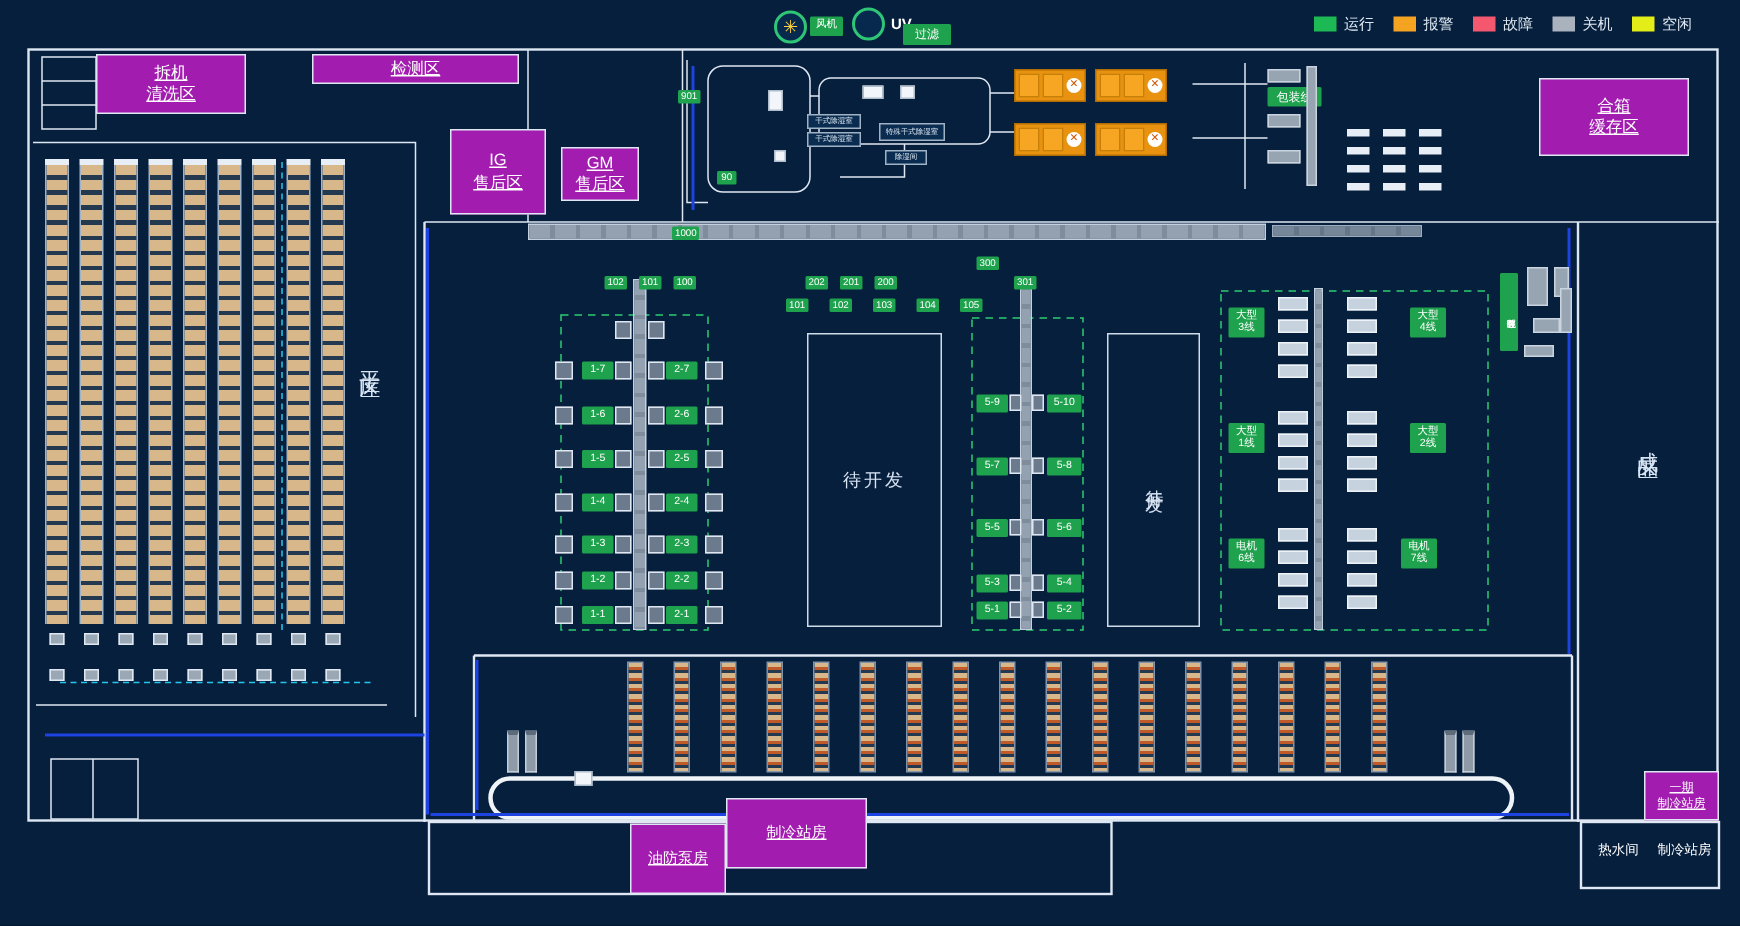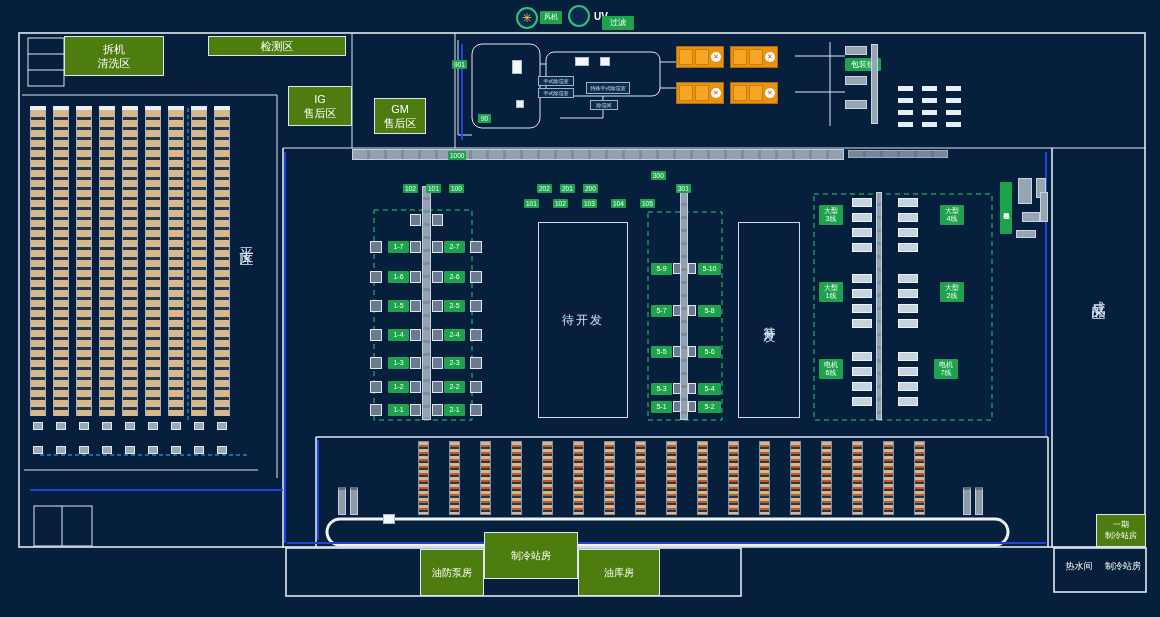--- a/index.html
+++ b/index.html
@@ -5,23 +5,23 @@
   html,body{margin:0;padding:0;background:#02152c;}
   #app{position:relative;width:1160px;height:617px;background:#061f3d;overflow:hidden;
        font-family:"Liberation Sans",sans-serif;color:#e7eef6;}
   svg{position:absolute;left:0;top:0;}
   .wall{stroke:#dfe8f2;stroke-width:1.6;fill:none;}
   .thin{stroke-width:1;}
   .pipe{stroke:#1d43e0;stroke-width:2;fill:none;}
   .cyan{stroke:#25c6ec;stroke-width:1;stroke-dasharray:4 3;fill:none;}
   .gdash{stroke:#2ecc71;stroke-width:1;stroke-dasharray:5 4;fill:none;}
   .oval{stroke:#eef3f8;stroke-width:3;fill:none;}
-  .room{position:absolute;background:#4d7c0f;border:1px solid #dfe8f2;color:#fff;display:flex;
+  .room{position:absolute;background:#a21caf;border:1px solid #dfe8f2;color:#fff;display:flex;
         align-items:center;justify-content:center;text-align:center;white-space:pre-line;
-        font-size:11px;line-height:1.3;box-sizing:border-box;}
+        font-size:11px;line-height:1.3;box-sizing:border-box;text-decoration:underline;}
   .plainlabel{position:absolute;color:#fff;font-size:10px;text-align:center;white-space:pre-line;}
   .glabel{position:absolute;background:#1ea24d;color:#fff;display:flex;align-items:center;
           justify-content:center;text-align:center;font-size:7px;line-height:1.15;border-radius:1px;
           white-space:pre-line;box-sizing:border-box;}
   .node{position:absolute;background:#1ea24d;color:#fff;font-size:6.5px;line-height:9px;height:9px;
         padding:0 2px;border-radius:1px;min-width:9px;text-align:center;}
   .vtext{writing-mode:vertical-rl;text-orientation:upright;}
   .zone-label{position:absolute;color:#d7e4f2;font-size:14px;letter-spacing:3px;}
   .devzone{position:absolute;border:1px solid #cfdcea;display:flex;align-items:center;
            justify-content:center;color:#d7e4f2;letter-spacing:2px;box-sizing:border-box;}
@@ -83,35 +83,59 @@
     <path class="wall thin" d="M458,40 V135 H472 M540,64 H546 M540,84 H546 M660,62 H676 M660,88 H676 M795,56 H845 M795,92 H845 M603,96 V118 H560"></path>
     <path class="wall thin" d="M830,42 V126"></path>
     <rect class="oval" x="327" y="519" width="681" height="26" rx="13"></rect>
     <path class="pipe" d="M285,152 V543 M30,490 H283 M287,543 H1046 M462,44 V140 M318,440 V540 M1046,152 V436"></path>
     <path class="cyan" d="M188,108 V420 M40,455 H250"></path>
     <rect class="gdash" x="374" y="210" width="98" height="210"></rect>
     <rect class="gdash" x="648" y="212" width="74" height="208"></rect>
     <rect class="gdash" x="814" y="194" width="178" height="226"></rect>
   </svg>
 
+  <div id="legend">
+      <div class="lg-item">
+        <div class="lg-sw" style="background:#1db954"></div>
+        <div class="lg-tx">运行</div>
+      </div>
+      <div class="lg-item">
+        <div class="lg-sw" style="background:#f5a421"></div>
+        <div class="lg-tx">报警</div>
+      </div>
+      <div class="lg-item">
+        <div class="lg-sw" style="background:#f4586e"></div>
+        <div class="lg-tx">故障</div>
+      </div>
+      <div class="lg-item">
+        <div class="lg-sw" style="background:#aab3bd"></div>
+        <div class="lg-tx">关机</div>
+      </div>
+      <div class="lg-item">
+        <div class="lg-sw" style="background:#e3ee18"></div>
+        <div class="lg-tx">空闲</div>
+      </div>
+    </div>
   <div class="hicon" style="left:516px;top:7px;">
     <span class="fan-glyph">✳</span>
   </div>
   <div class="glabel" style="left:540px;top:11px;width:22px;height:13px;">风机</div>
   <div class="hicon" style="left:568px;top:5px;"></div>
   <div class="uvtext" style="left:594px;top:11px;">UV</div>
   <div class="glabel" style="left:602px;top:16px;width:32px;height:14px;font-size:8px;">过滤</div>
 
   <div class="room" style="left:64px;top:36px;width:100px;height:40px;">拆机
 清洗区</div>
   <div class="room" style="left:208px;top:36px;width:138px;height:20px;">检测区</div>
-  <div class="room" style="left:288px;top:86px;width:64px;height:40px;">IG
+  <div class="room" style="left:300px;top:86px;width:64px;height:57px;">IG
 售后区</div>
   <div class="room" style="left:374px;top:98px;width:52px;height:36px;">GM
 售后区</div>
+  <div class="room" style="left:1026px;top:52px;width:100px;height:52px;">合箱
+缓存区</div>
   <div class="glabel" style="left:845px;top:58px;width:36px;height:13px;font-size:8px;">包装线</div>
   <div class="glabel vtext" style="left:1000px;top:182px;width:12px;height:52px;font-size:6px;">包装缓存区</div>
   <div class="zone-label vtext" style="left:238px;top:236px;">平库区</div>
   <div class="zone-label vtext" style="left:1090px;top:290px;">成品区</div>
   <div class="devzone" style="left:538px;top:222px;width:90px;height:196px;">
     <span style="font-size:12px;">待开发</span>
   </div>
   <div class="devzone" style="left:738px;top:222px;width:62px;height:196px;">
     <span class="vtext" style="font-size:12px;">待开发</span>
   </div>
@@ -142,21 +166,20 @@
   <div class="gbox" style="left:1016px;top:230px;width:20px;height:8px;"></div>
 
   <div class="pillar" style="left:338px;top:487px;width:8px;height:28px;"></div>
   <div class="pillar" style="left:350px;top:487px;width:8px;height:28px;"></div>
   <div class="pillar" style="left:963px;top:487px;width:8px;height:28px;"></div>
   <div class="pillar" style="left:975px;top:487px;width:8px;height:28px;"></div>
   <div class="wbox" style="left:383px;top:514px;width:12px;height:10px;"></div>
 
   <div class="room" style="left:420px;top:549px;width:64px;height:47px;font-size:10px;">油防泵房</div>
   <div class="room" style="left:484px;top:532px;width:94px;height:47px;font-size:10px;">制冷站房</div>
-  <div class="room" style="left:578px;top:549px;width:82px;height:47px;font-size:10px;">油库房</div>
   <div class="room" style="left:1096px;top:514px;width:50px;height:33px;font-size:8px;">一期
 制冷站房</div>
   <div class="plainlabel" style="left:1058px;top:560px;width:42px;font-size:9px;">热水间</div>
   <div class="plainlabel" style="left:1100px;top:560px;width:46px;font-size:9px;">制冷站房</div>
 
 <div class="rackCap" style="left:30px;top:106px;width:16px;height:4px"></div>
     <div class="rackL" style="left:30px;top:110px;width:16px;height:306px"></div>
     <div class="shuttle" style="left:33px;top:422px;width:10px;height:8px"></div>
     <div class="shuttle" style="left:33px;top:446px;width:10px;height:8px"></div>
     <div class="rackCap" style="left:53px;top:106px;width:16px;height:4px"></div>

